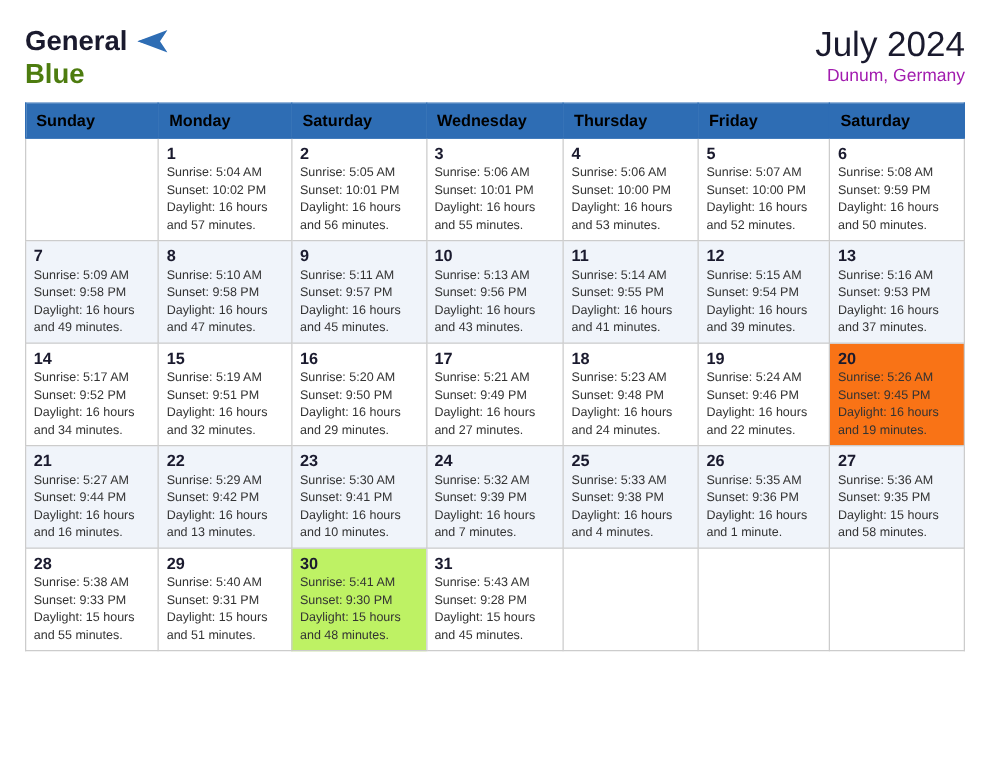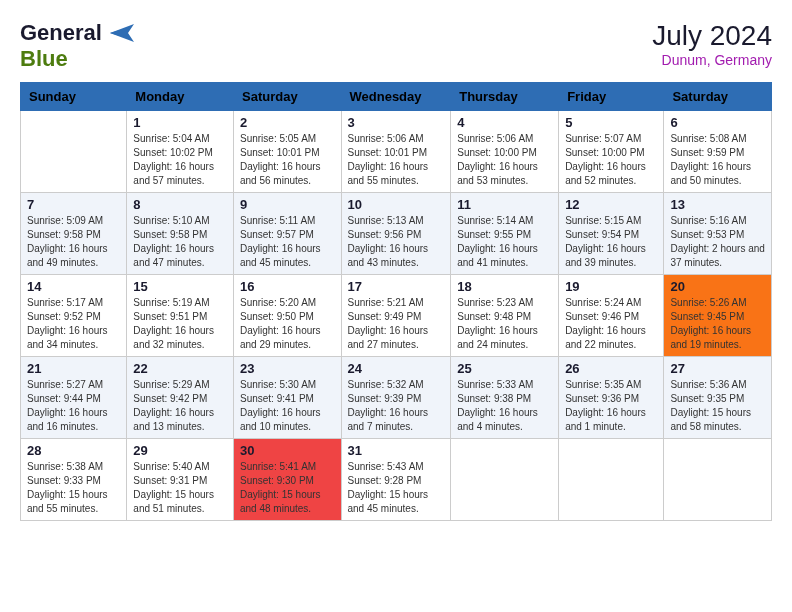--- a/index.html
+++ b/index.html
@@ -219,21 +219,21 @@
             <div>Sunrise: 5:15 AM</div>
             <div>Sunset: 9:54 PM</div>
             <div>Daylight: 16 hours and 39 minutes.</div>
           </div>
         </td>
         <td style="background-color: rgb(240, 244, 250);">
           <span class="day-number">13</span>
           <div class="day-info">
             <div>Sunrise: 5:16 AM</div>
             <div>Sunset: 9:53 PM</div>
-            <div>Daylight: 2 hours and 37 minutes.</div>
+            <div>Daylight: 16 hours and 37 minutes.</div>
           </div>
         </td>
       </tr>
       <tr>
         <td style="background-color: rgb(255, 255, 255);">
           <span class="day-number">14</span>
           <div class="day-info">
             <div>Sunrise: 5:17 AM</div>
             <div>Sunset: 9:52 PM</div>
             <div>Daylight: 16 hours and 34 minutes.</div>
@@ -356,21 +356,21 @@
           </div>
         </td>
         <td style="background-color: rgb(255, 255, 255);">
           <span class="day-number">29</span>
           <div class="day-info">
             <div>Sunrise: 5:40 AM</div>
             <div>Sunset: 9:31 PM</div>
             <div>Daylight: 15 hours and 51 minutes.</div>
           </div>
         </td>
-        <td style="background-color: #ef4444;">
+        <td style="background-color: #bef264;">
           <span class="day-number">30</span>
           <div class="day-info">
             <div>Sunrise: 5:41 AM</div>
             <div>Sunset: 9:30 PM</div>
             <div>Daylight: 15 hours and 48 minutes.</div>
           </div>
         </td>
         <td style="background-color: rgb(255, 255, 255);">
           <span class="day-number">31</span>
           <div class="day-info">

